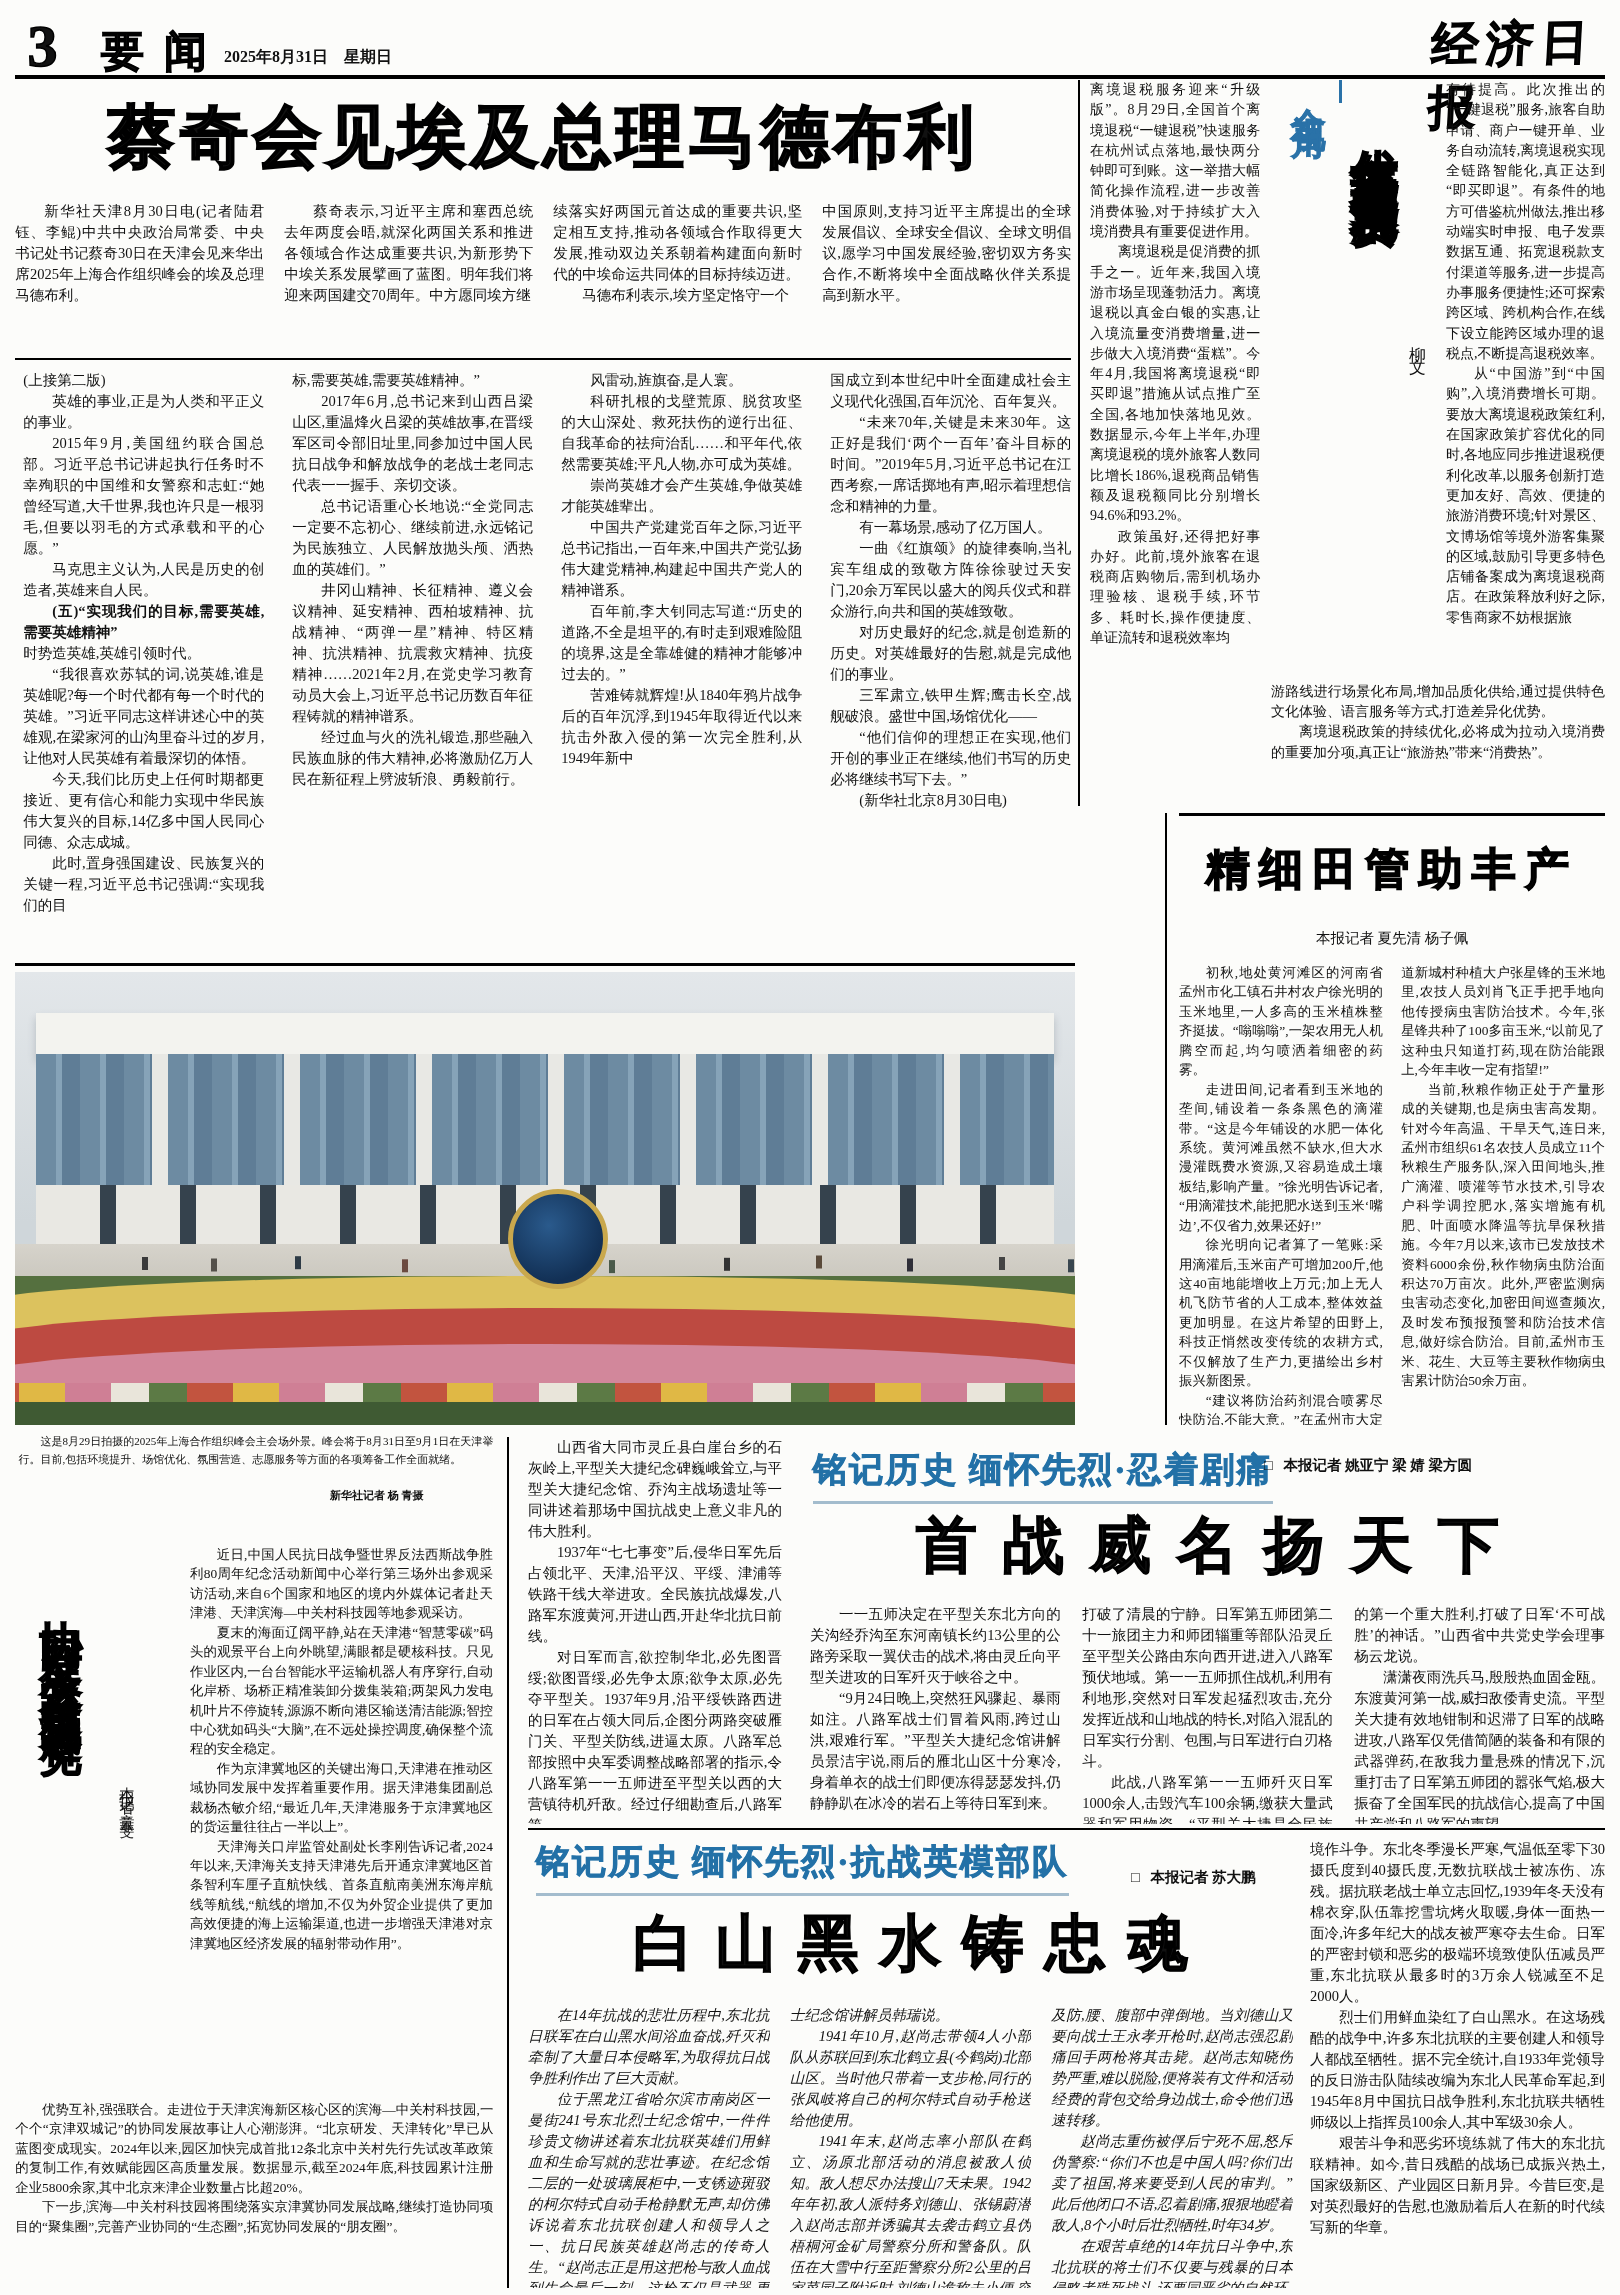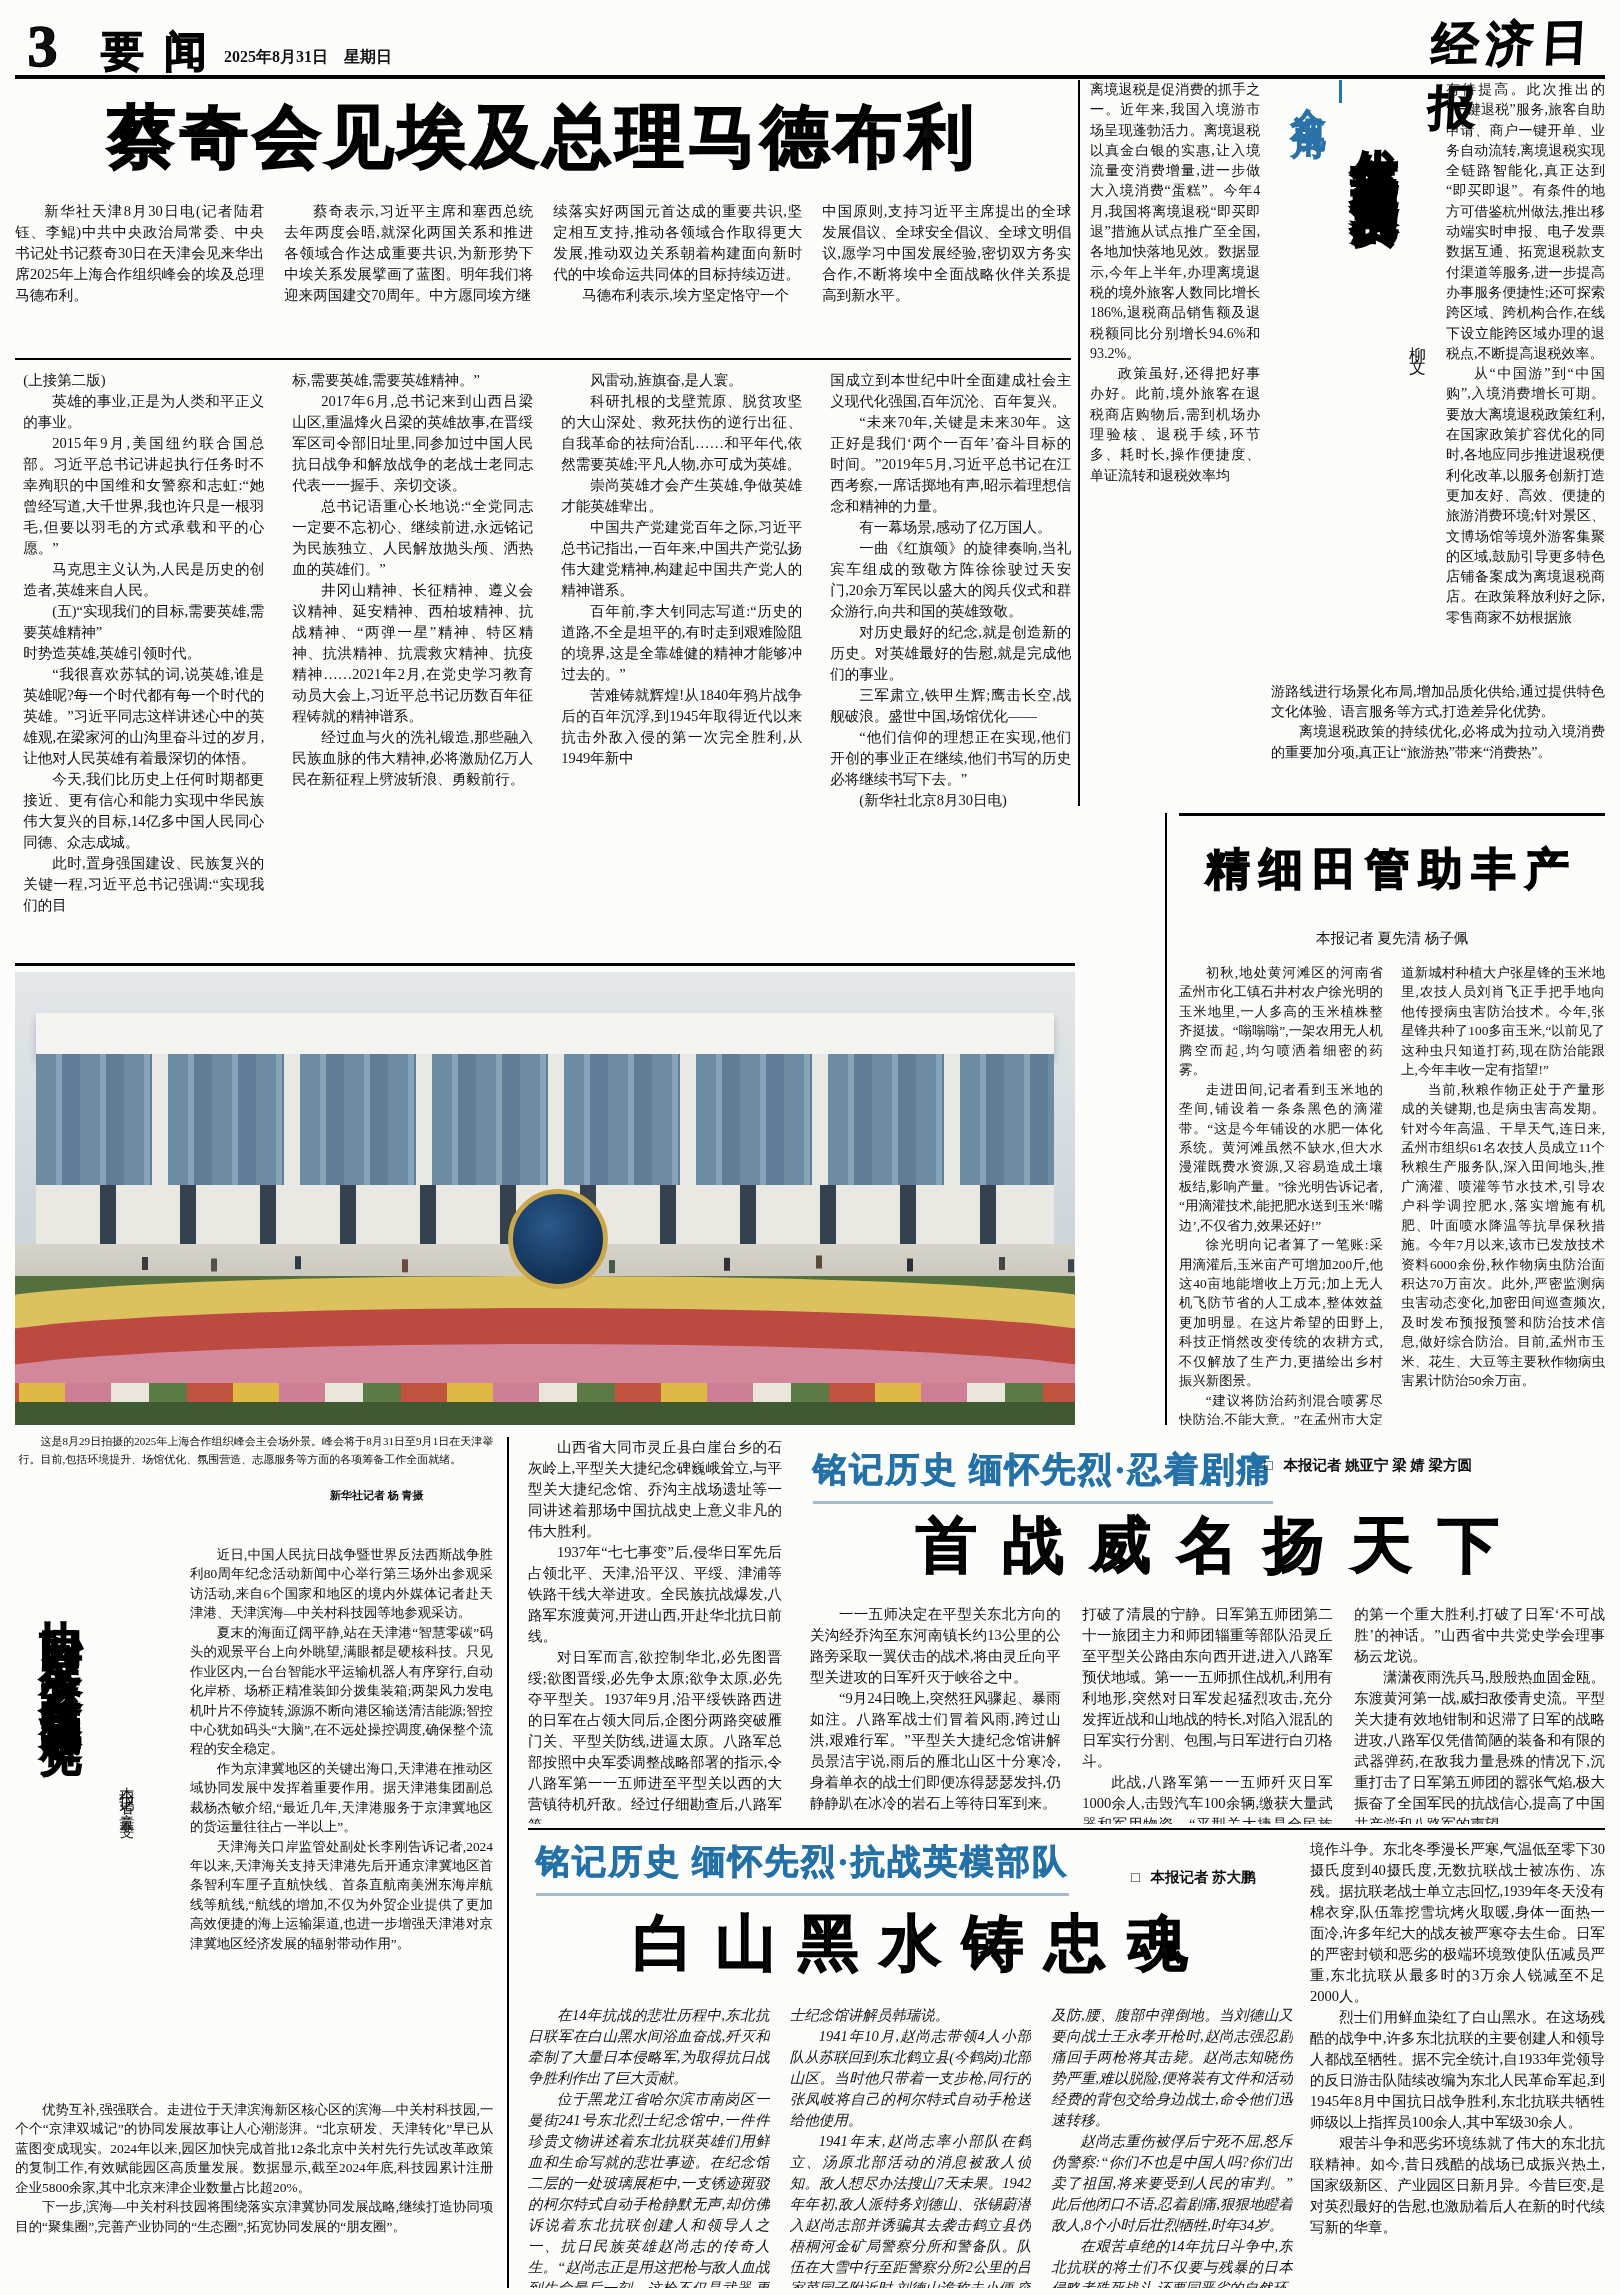--- a/index.html
+++ b/index.html
@@ -26,21 +26,21 @@
   
   #lead-headline{left:15.3px;top:92px;width:1056px;text-align:center;font-size:68px;font-weight:900;
                  letter-spacing:4.6px;-webkit-text-stroke:1.8px #000;}
   #lead-cols{left:15.3px;top:201px;width:1056px;height:153px;display:flex;gap:20px;font-size:14.5px;overflow:hidden;}
   #lead-cols .col{flex:1;overflow:hidden;}
   #divider-1{left:15.3px;top:358px;width:1056px;height:2.3px;}
 
   
   #cont-cols{left:15.3px;top:370px;width:1056px;height:588px;display:flex;gap:20px;font-size:14.5px;}
   #cont-cols .col{flex:1;overflow:hidden;margin-left:8px;}
-  #cont-cols .subhead{font-weight:normal;}
+  #cont-cols .subhead{font-weight:bold;}
   #cont-rule{left:15.3px;top:963px;width:1060px;height:3.1px;}
 
   
   #photo{left:15.3px;top:972px;width:1060px;height:453px;overflow:hidden;
          background:linear-gradient(#e3e7ea,#cfd6da 55%);}
   .ph{position:absolute;}
   #ph-roof{left:2%;right:2%;top:9%;height:9%;background:#f3f3ef;border-bottom:3.8px solid #b9bcb8;box-shadow:0 4.6px 7.7px rgba(60,70,80,.25);}
   #ph-glass{left:2%;right:2%;top:18%;height:29%;
      background:repeating-linear-gradient(90deg,#6d8ba2 0 20px,#86a3b8 20px 26px,#5f7d96 26px 44px);}
   #ph-pillars{left:2%;right:2%;top:18%;height:29%;
@@ -211,20 +211,21 @@
   <div class="ph" id="ph-lawn"></div>
 </div>
 <div class="abs" id="caption">
   <p class="cap-text">这是8月29日拍摄的2025年上海合作组织峰会主会场外景。峰会将于8月31日至9月1日在天津举行。目前,包括环境提升、场馆优化、氛围营造、志愿服务等方面的各项筹备工作全面就绪。</p>
   <p class="cap-credit">新华社记者 杨 青摄</p>
 </div>
 
 <div class="abs vline" id="jsj-divider"></div>
 <div class="abs" id="jsj-box">
   <div class="body cont-col" id="jsj-c1">
+      <p>离境退税服务迎来“升级版”。8月29日,全国首个离境退税“一键退税”快速服务在杭州试点落地,最快两分钟即可到账。这一举措大幅简化操作流程,进一步改善消费体验,对于持续扩大入境消费具有重要促进作用。</p>
       <p>离境退税是促消费的抓手之一。近年来,我国入境游市场呈现蓬勃活力。离境退税以真金白银的实惠,让入境流量变消费增量,进一步做大入境消费“蛋糕”。今年4月,我国将离境退税“即买即退”措施从试点推广至全国,各地加快落地见效。数据显示,今年上半年,办理离境退税的境外旅客人数同比增长186%,退税商品销售额及退税额同比分别增长94.6%和93.2%。</p>
       <p>政策虽好,还得把好事办好。此前,境外旅客在退税商店购物后,需到机场办理验核、退税手续,环节多、耗时长,操作便捷度、单证流转和退税效率均</p>
     </div>
   <div id="jsj-mid">
     <div class="vtext" id="jsj-label">金视角</div>
     <div class="vtext" id="jsj-headline">优化离境退税扩大入境消费</div>
     <div class="vtext" id="jsj-author">柳文</div>
   </div>
   <div class="body cont-col" id="jsj-c3">
       <p>有待提高。此次推出的“一键退税”服务,旅客自助申请、商户一键开单、业务自动流转,离境退税实现全链路智能化,真正达到“即买即退”。有条件的地方可借鉴杭州做法,推出移动端实时申报、电子发票数据互通、拓宽退税款支付渠道等服务,进一步提高办事服务便捷性;还可探索跨区域、跨机构合作,在线下设立能跨区域办理的退税点,不断提高退税效率。</p>

